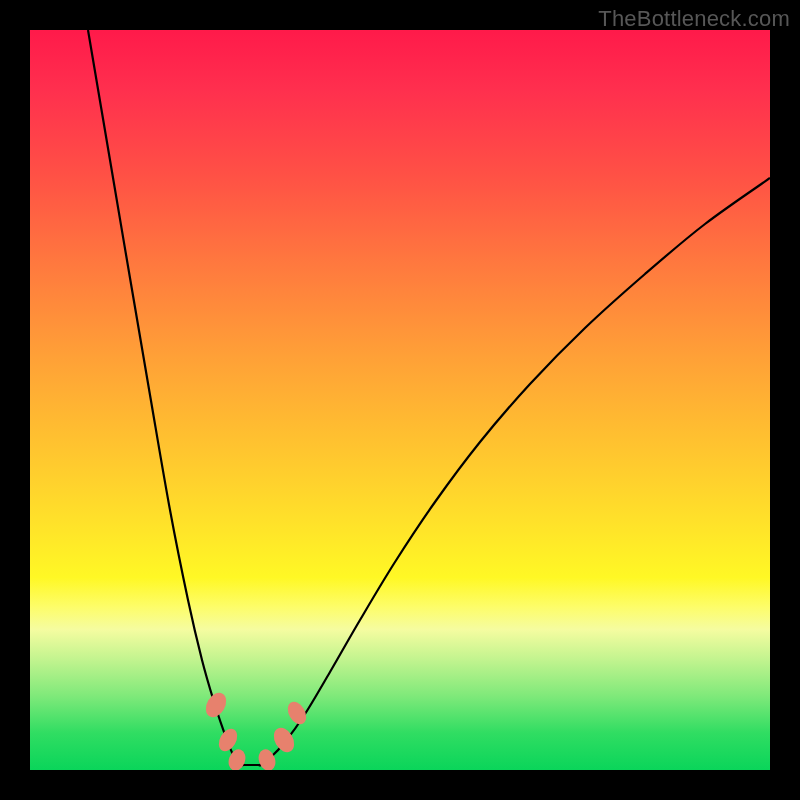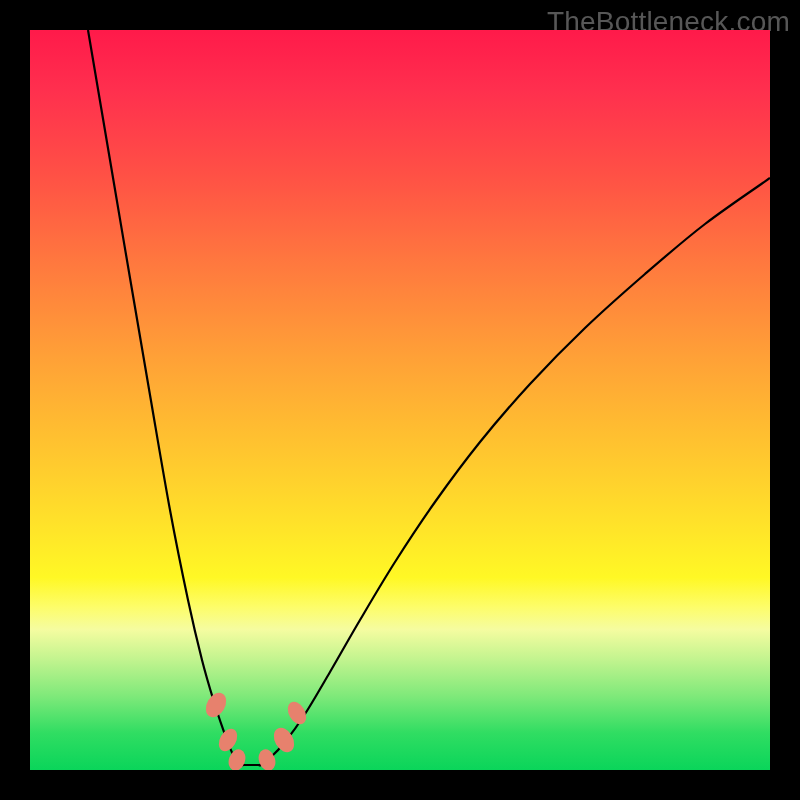--- a/index.html
+++ b/index.html
@@ -31,21 +31,21 @@
       #c3f48f 85%,
       #7fe97a 90%,
       #30dd62 95%,
       #0ad55a 100%);
   }
   .attrib {
     position: absolute;
     top: 6px;
     right: 10px;
     color: #575757;
-    font-size: 28px;
+    font-size: 22px;
     letter-spacing: 0.2px;
     font-weight: 500;
   }
   svg.plot {
     position: absolute;
     left: 0;
     top: 0;
     width: 740px;
     height: 740px;
   }

